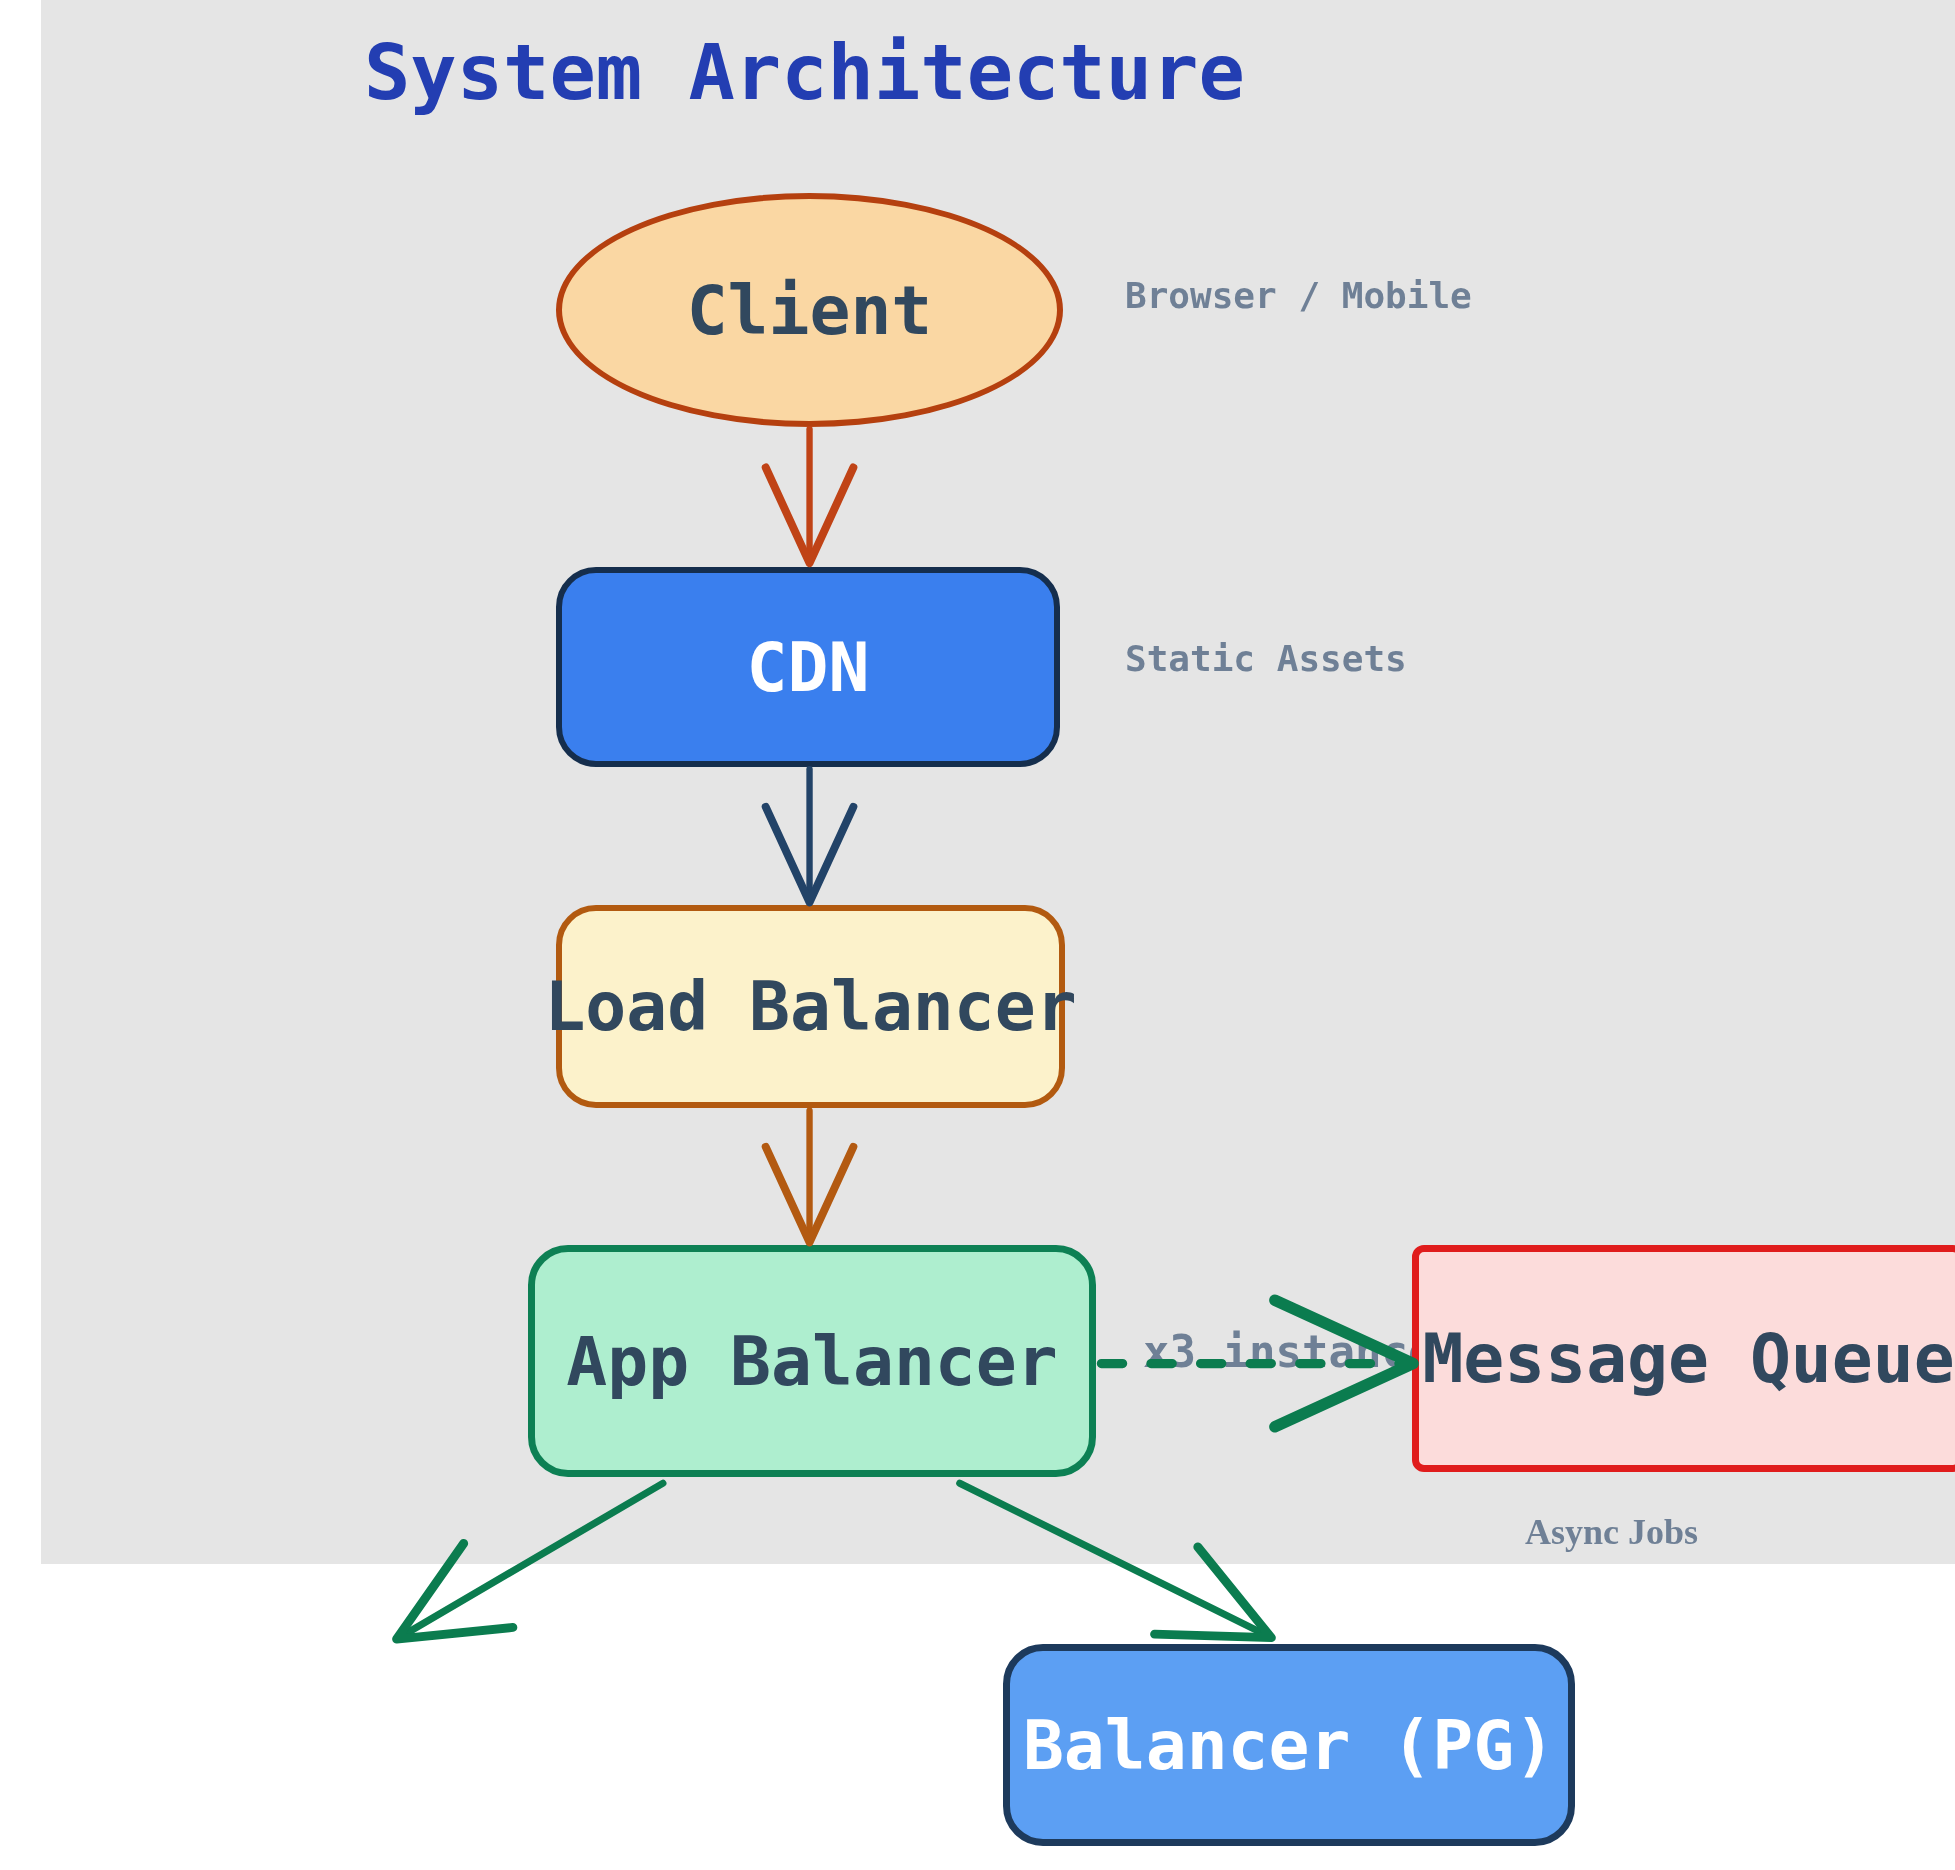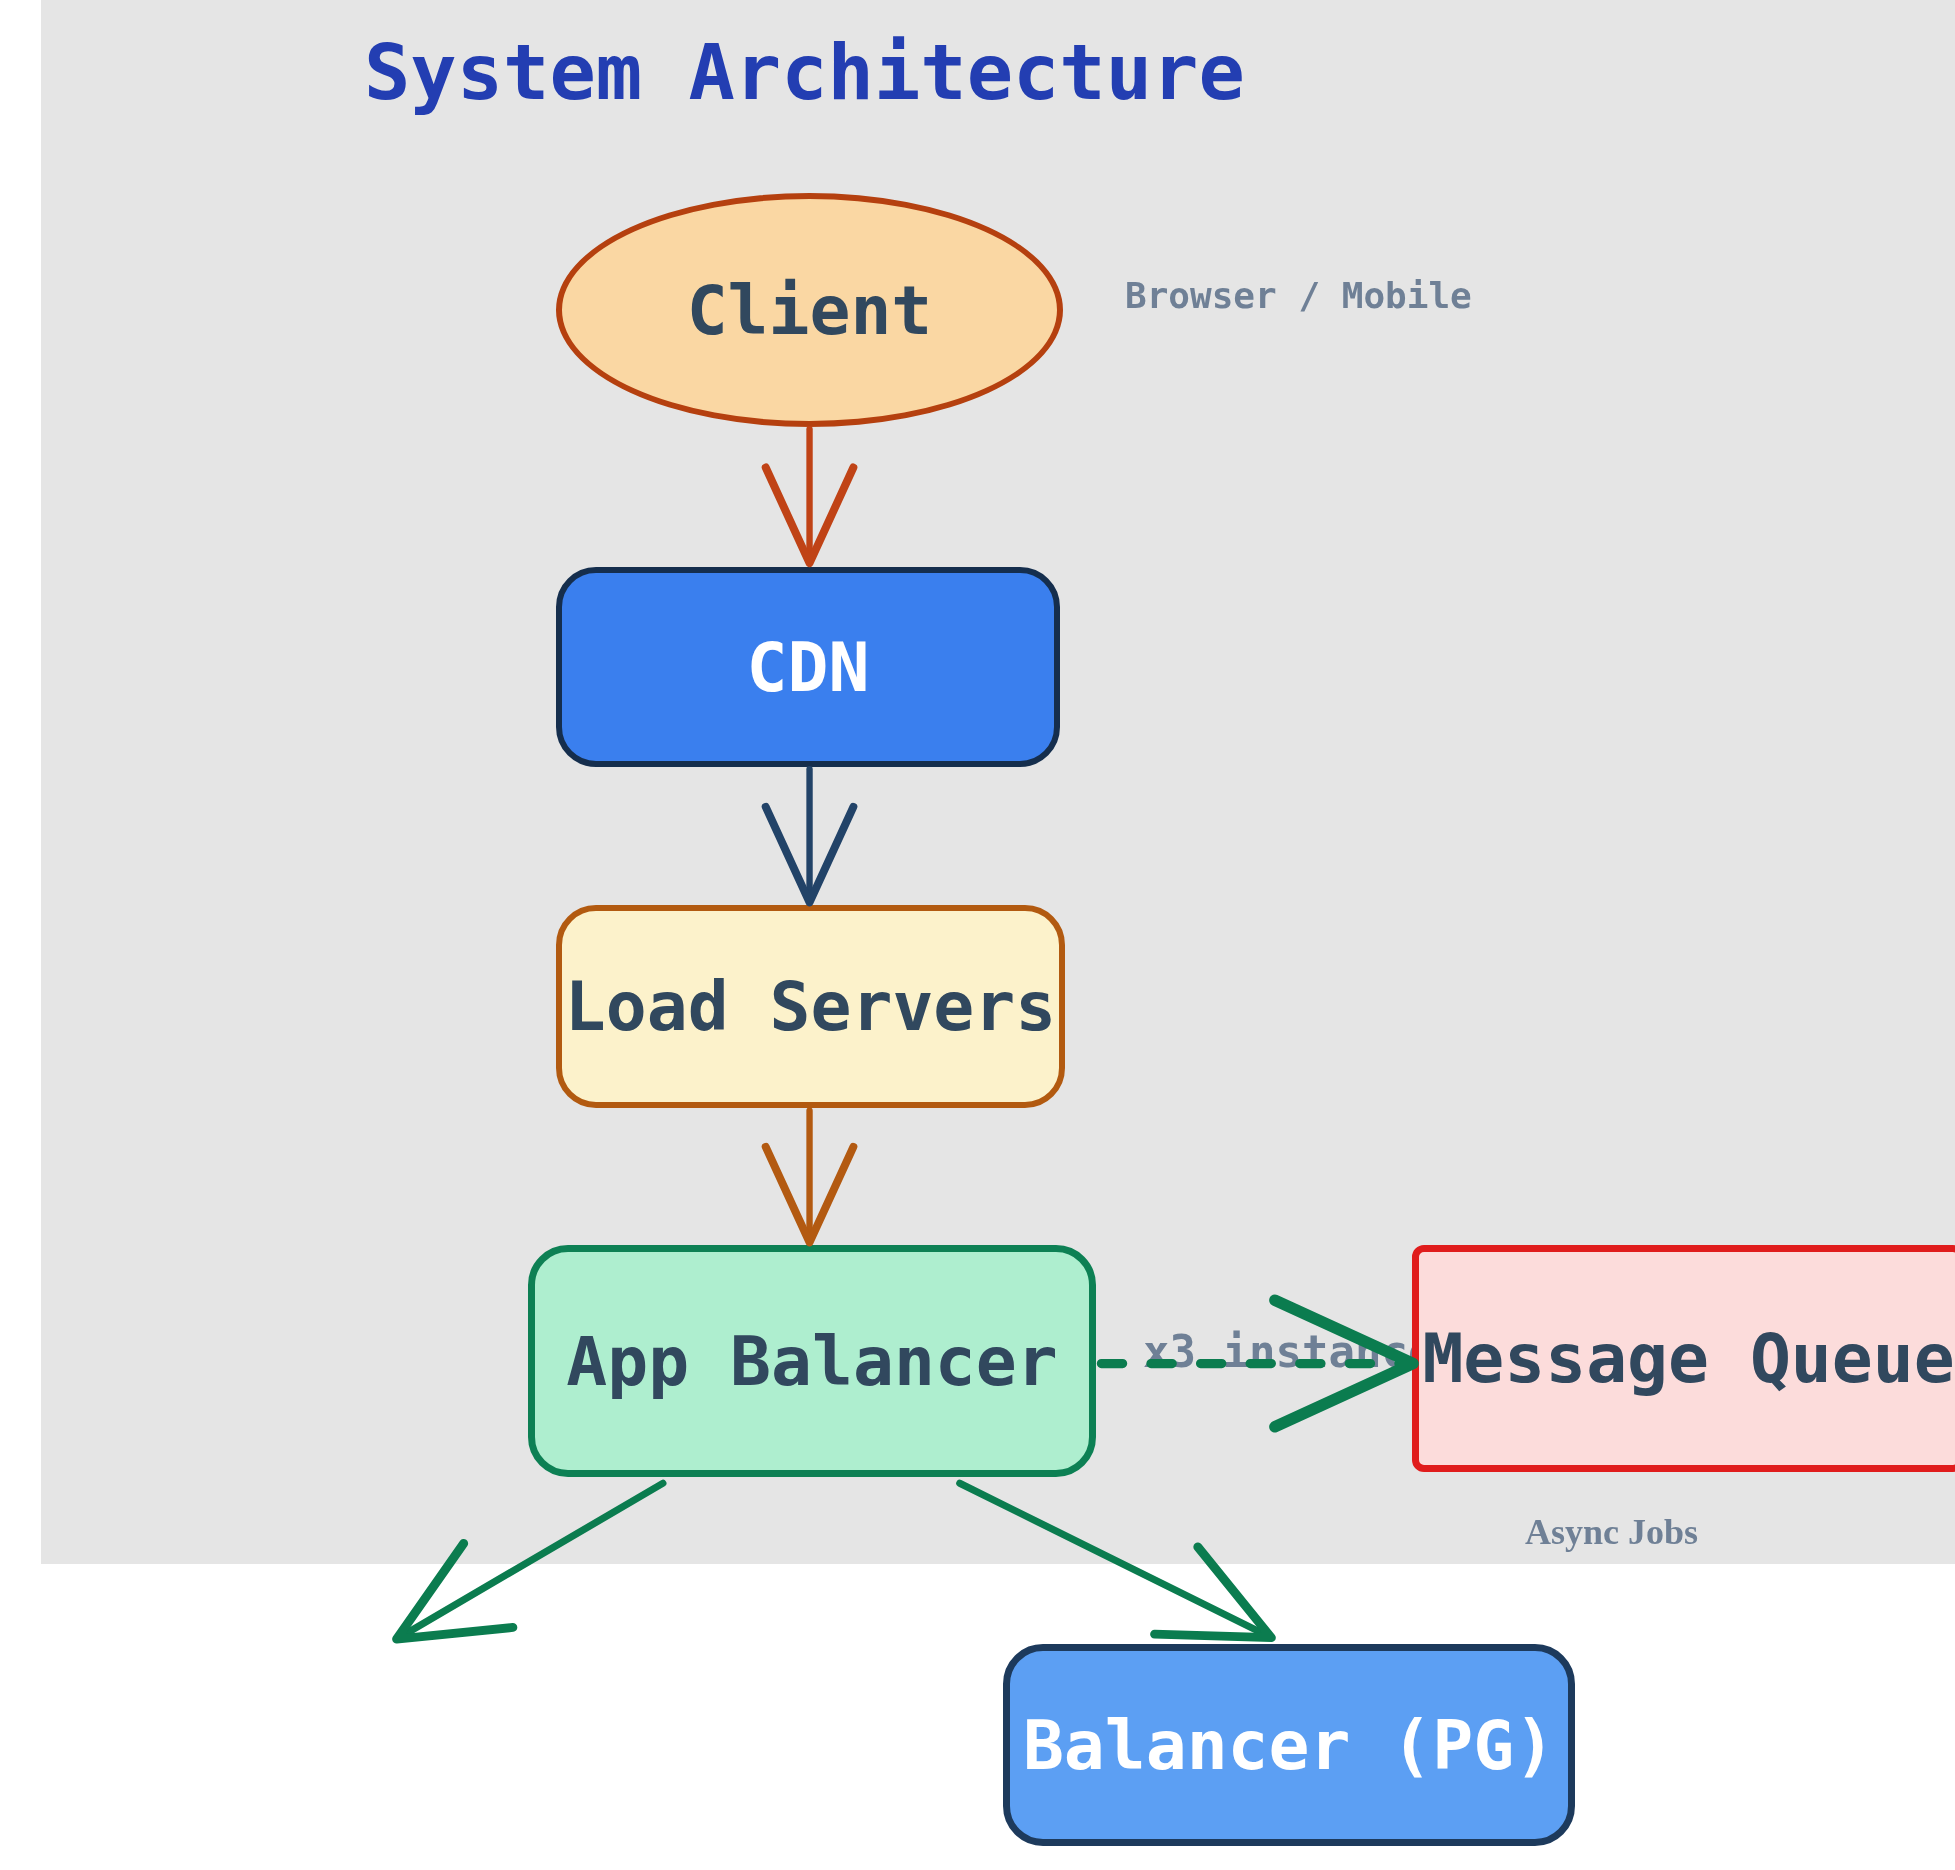--- a/index.html
+++ b/index.html
@@ -123,38 +123,39 @@
 
   <div class="node node--client">
     <span>Client</span>
   </div>
 
   <div class="node node--cdn">
     <span>CDN</span>
   </div>
 
   <div class="node node--lb">
-    <span>Load Servers</span>
+    <span>Load Balancer</span>
   </div>
 
   <div class="node node--app">
     <span>App Balancer</span>
   </div>
 
   <div class="node node--mq">
     <span>Message Queue</span>
   </div>
 
 
   <div class="node node--db">
     <span>Balancer (PG)</span>
   </div>
 
   <div class="annotation annotation--client">Browser / Mobile</div>
 
+  <div class="annotation annotation--cdn">Static Assets</div>
 
   <div class="annotation annotation--mq">Async Jobs</div>
 
   <div class="edge-label">x3 instances</div>
 
   <svg class="edges-layer" width="1955" height="1870" viewBox="0 0 2760 2640" xmlns="http://www.w3.org/2000/svg">
     <defs>
       <marker id="ah-client-cdn" orient="auto" markerUnits="strokeWidth" refX="0" refY="0" markerWidth="30" markerHeight="20" viewBox="-14 -8 16 16" overflow="visible">
         <path d="M -12,-5.5 L 0,0 L -12,5.5" fill="none" stroke-width="1" stroke-linecap="round" stroke-linejoin="round" stroke="#c04316"></path>
       </marker>

